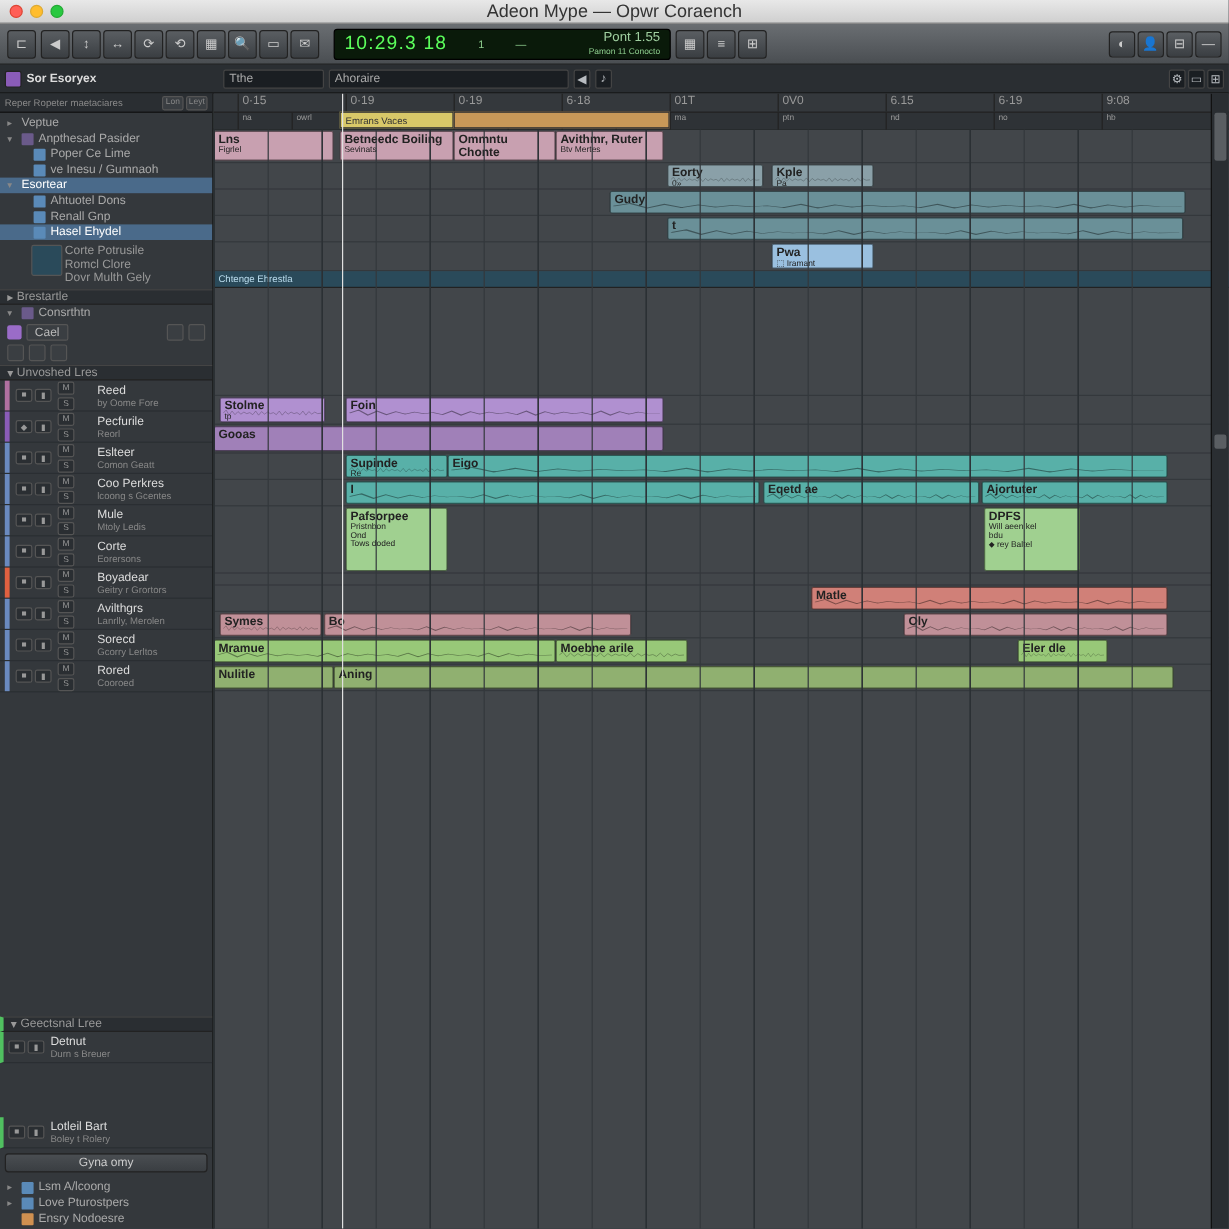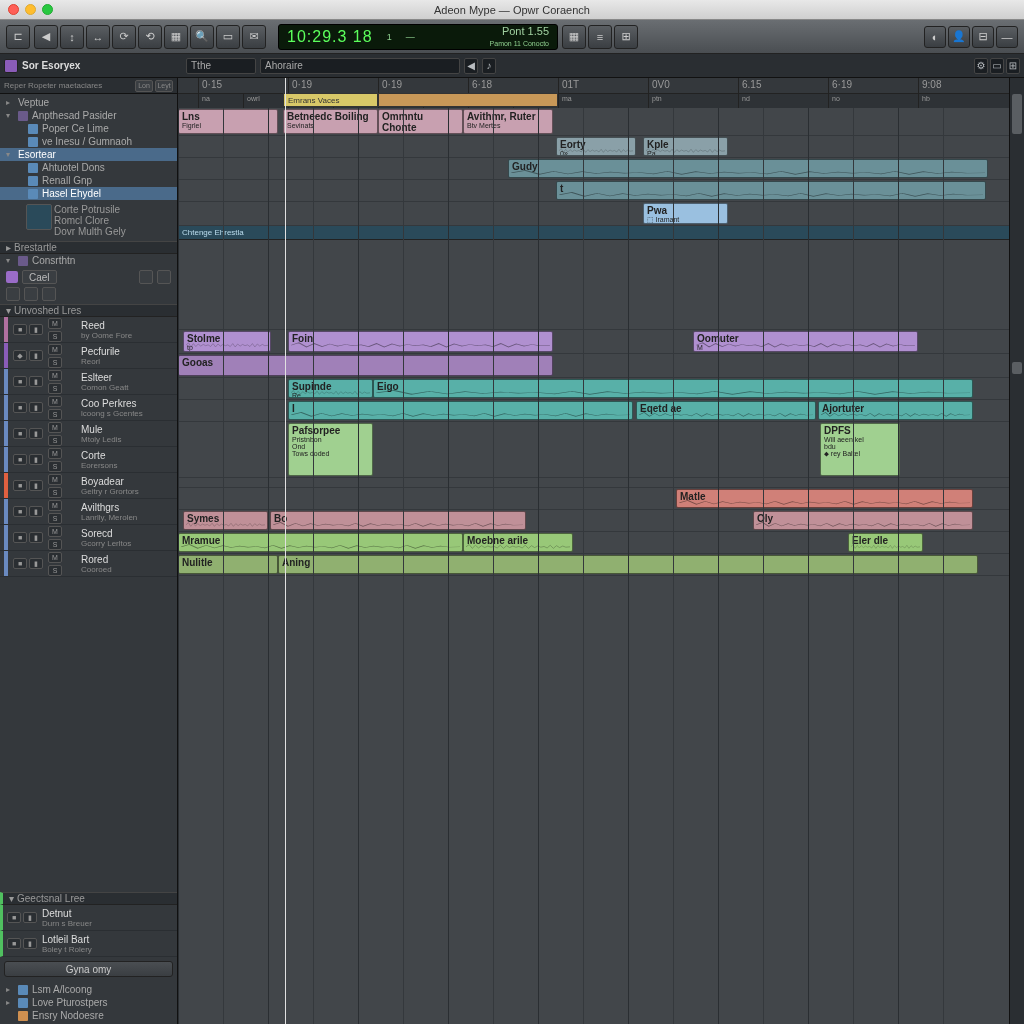--- a/index.html
+++ b/index.html
@@ -3,36 +3,36 @@
 <meta charset="utf-8">
 <style>
 *{margin:0;padding:0;box-sizing:border-box;font-family:"Lucida Grande","Segoe UI",sans-serif;font-size:10px;-webkit-user-select:none;user-select:none}
 html,body{width:1024px;height:1024px;background:#3a3e42;color:#b8bcc0;overflow:hidden}
 .titlebar{height:20px;background:linear-gradient(#e8e8e8,#cfcfcf);display:flex;align-items:center;position:relative;border-bottom:1px solid #888}
 .tlights{display:flex;gap:6px;padding-left:8px}
 .tlight{width:11px;height:11px;border-radius:50%}
 .tl-red{background:#ff5f57;border:1px solid #d43}
 .tl-yel{background:#ffbd2e;border:1px solid #da3}
 .tl-grn{background:#28c840;border:1px solid #2a3}
-.ttitle{position:absolute;left:0;right:0;text-align:center;color:#333;font-size:11px}
+.ttitle{position:absolute;left:0;right:0;text-align:center;color:#333;font-size:15px}
 .toolbar{height:34px;background:linear-gradient(#6a6e72,#4a4e52);border-bottom:1px solid #222;display:flex;align-items:center;padding:0 6px;gap:4px}
 .tb-group{display:flex;gap:2px;margin-right:8px}
 .tb-btn{width:24px;height:24px;background:linear-gradient(#5a5e62,#3a3e42);border:1px solid #222;border-radius:3px;display:flex;align-items:center;justify-content:center;color:#ccc;font-size:11px}
-.lcd{height:26px;min-width:280px;background:#0a1a0a;border:1px solid #000;border-radius:3px;display:flex;align-items:center;padding:0 8px;color:#5cff5c;font-family:monospace;gap:14px}
+.lcd{height:26px;min-width:280px;background:#0a1a0a;border:1px solid #000;border-radius:3px;display:flex;align-items:center;padding:0 8px;color:#5cff5c;font-family:monospace;gap:26px}
 .lcd-main{font-size:16px;letter-spacing:1px}
 .lcd-sm{font-size:9px;color:#8fcf8f}
 .spacer{flex:1}
 .topright{display:flex;gap:2px}
 .topright .tb-btn{width:22px;height:22px}
 .controlbar{height:24px;background:#2a2e32;border-bottom:1px solid #111;display:flex;align-items:center}
 .cb-left{width:178px;display:flex;align-items:center;padding:0 4px;gap:4px}
 .tab-purple{width:14px;height:14px;background:#8a5cb8;border:1px solid #222;border-radius:2px}
 .cb-title{color:#ddd;font-weight:bold}
 .cb-mid{display:flex;align-items:center;gap:4px;padding-left:8px}
-.cb-field{width:70px;height:16px;background:#1a1e22;border:1px solid #444;border-radius:2px;padding:0 4px;color:#aaa;display:flex;align-items:center}
+.cb-field{width:84px;height:16px;background:#1a1e22;border:1px solid #444;border-radius:2px;padding:0 4px;color:#aaa;display:flex;align-items:center}
 .cb-thin{height:16px;width:14px;background:#1a1e22;border:1px solid #444;border-radius:2px;display:flex;align-items:center;justify-content:center}
 .cb-right{margin-left:auto;display:flex;gap:2px;padding-right:4px}
 .main{display:flex;height:946px}
 .sidebar{width:178px;background:#34383c;border-right:1px solid #111;overflow:hidden;display:flex;flex-direction:column}
 .sb-top{height:16px;background:#2a2e32;border-bottom:1px solid #111;display:flex;align-items:center;padding:0 4px;color:#888;justify-content:space-between}
 .sb-top-txt{font-size:8px}
 .sb-top-btns{display:flex;gap:2px}
 .sb-top-btns span{width:18px;height:12px;background:#3a3e42;border:1px solid #555;border-radius:2px;font-size:7px;display:flex;align-items:center;justify-content:center}
 .tree{padding:2px 0}
 .tree-item{display:flex;align-items:center;padding:1px 4px 1px 6px;gap:4px;color:#aaa;height:13px}
@@ -367,21 +367,21 @@
         <span>Geectsnal Lree</span>
       </div>
     <div id="grn-hdrs">
         <div class="track-hdr h26" style="border-left: 3px solid rgb(80, 192, 96);">
           <div class="th-ctrls">
             <div class="th-tiny">■</div>
             <div class="th-tiny">▮</div>
           </div>
   <div class="th-name"><span>Detnut</span><span class="sub">Durn s Breuer</span></div>
         </div>
-        <div class="track-hdr h26" style="border-left: 3px solid rgb(80, 192, 96);">
+        <div class="track-hdr h26" style="border-left: 3px solid rgb(80, 192, 96); margin-top: 45px;">
           <div class="th-ctrls">
             <div class="th-tiny">■</div>
             <div class="th-tiny">▮</div>
           </div>
   <div class="th-name"><span>Lotleil Bart</span><span class="sub">Boley t Rolery</span></div>
         </div>
       </div>
     <div class="bigbtn">Gyna omy</div>
     <div class="tree" id="tree-btm">
         <div class="tree-item">
@@ -499,27 +499,20 @@
         <div class="lane" style="height: 24px;">
           <div class="clip c-purple" style="left: 5px; width: 88px; top: 1px; bottom: 1px;">
             <div style="font-weight:bold">Stolme</div>
             <div style="font-size:7px">tp</div>
             <div class="wav"><svg class="wf" viewBox="0 0 100 20" preserveAspectRatio="none">
                 <path d="M0,10 L3,4 L6,14 L9,6 L12,13 L15,7 L18,12 L21,8 L24,11 L27,9 L30,13 L33,6 L36,14 L39,7 L42,12 L45,8 L48,11 L51,9 L54,13 L57,6 L60,14 L63,7 L66,12 L69,8 L72,11 L75,9 L78,13 L81,6 L84,14 L87,7 L90,12 L93,8 L96,11 L100,10" stroke="#000" stroke-width="0.8" fill="none"></path>
               </svg></div>
           </div>
           <div class="clip c-purple" style="left: 110px; width: 265px; top: 1px; bottom: 1px;">
             <div style="font-weight:bold">Foin</div>
-            <div class="wav"><svg class="wf" viewBox="0 0 100 20" preserveAspectRatio="none">
-                <path d="M0,10 L3,4 L6,14 L9,6 L12,13 L15,7 L18,12 L21,8 L24,11 L27,9 L30,13 L33,6 L36,14 L39,7 L42,12 L45,8 L48,11 L51,9 L54,13 L57,6 L60,14 L63,7 L66,12 L69,8 L72,11 L75,9 L78,13 L81,6 L84,14 L87,7 L90,12 L93,8 L96,11 L100,10" stroke="#000" stroke-width="0.8" fill="none"></path>
-              </svg></div>
-          </div>
-          <div class="clip c-purple" style="left: 515px; width: 225px; top: 1px; bottom: 1px;">
-            <div style="font-weight:bold">Oomuter</div>
-            <div style="font-size:7px">M</div>
             <div class="wav"><svg class="wf" viewBox="0 0 100 20" preserveAspectRatio="none">
                 <path d="M0,10 L3,4 L6,14 L9,6 L12,13 L15,7 L18,12 L21,8 L24,11 L27,9 L30,13 L33,6 L36,14 L39,7 L42,12 L45,8 L48,11 L51,9 L54,13 L57,6 L60,14 L63,7 L66,12 L69,8 L72,11 L75,9 L78,13 L81,6 L84,14 L87,7 L90,12 L93,8 L96,11 L100,10" stroke="#000" stroke-width="0.8" fill="none"></path>
               </svg></div>
           </div>
         </div>
         <div class="lane" style="height: 24px;">
           <div class="clip c-plum" style="left: 0px; width: 375px; top: 1px; bottom: 1px;">
             <div style="font-weight:bold">Gooas</div>
           </div>
         </div>

